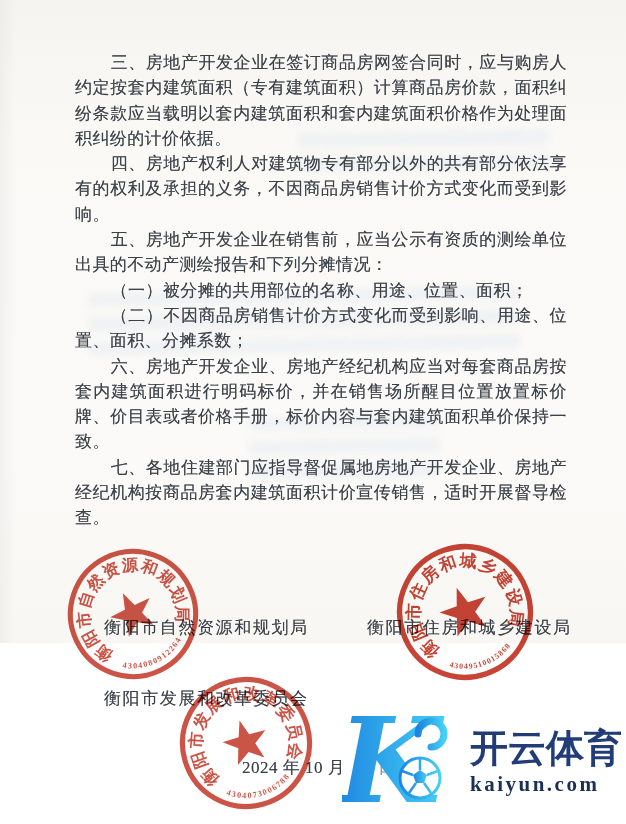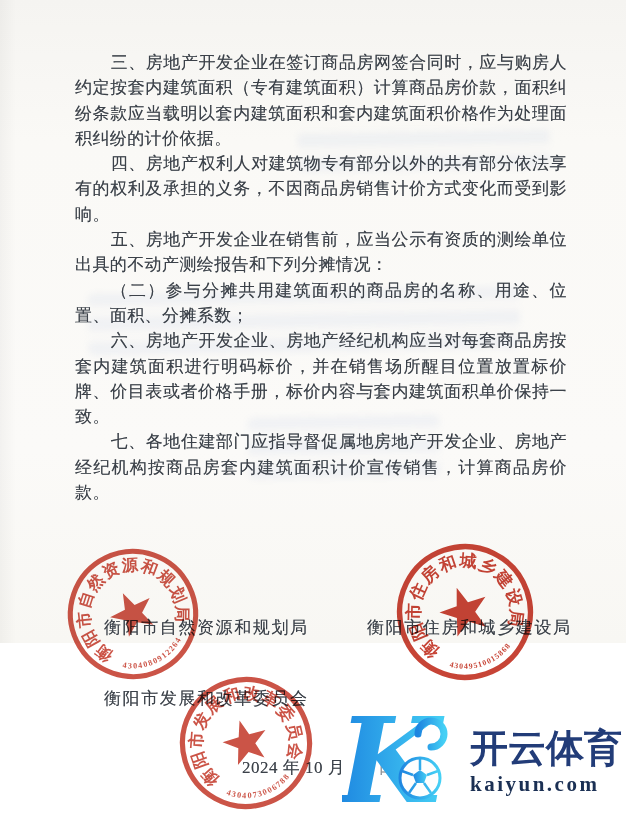--- a/index.html
+++ b/index.html
@@ -59,23 +59,24 @@
 <div id="page">
 
   <div class="ghost ghost1"></div>
   <div class="ghost ghost2"></div>
   <div class="ghost ghost3"></div>
 
   <div class="doc-body">
     <p>三、房地产开发企业在签订商品房网签合同时，应与购房人约定按套内建筑面积（专有建筑面积）计算商品房价款，面积纠纷条款应当载明以套内建筑面积和套内建筑面积价格作为处理面积纠纷的计价依据。</p>
     <p>四、房地产权利人对建筑物专有部分以外的共有部分依法享有的权利及承担的义务，不因商品房销售计价方式变化而受到影响。</p>
     <p>五、房地产开发企业在销售前，应当公示有资质的测绘单位出具的不动产测绘报告和下列分摊情况：</p>
-    <p>（二）参与分摊共用建筑面积的商品房的名称、用途、位置、面积、分摊系数；</p>
+    <p>（一）被分摊的共用部位的名称、用途、位置、面积；</p>
+    <p>（二）不因商品房销售计价方式变化而受到影响、用途、位置、面积、分摊系数；</p>
     <p>六、房地产开发企业、房地产经纪机构应当对每套商品房按套内建筑面积进行明码标价，并在销售场所醒目位置放置标价牌、价目表或者价格手册，标价内容与套内建筑面积单价保持一致。</p>
-    <p>七、各地住建部门应指导督促属地房地产开发企业、房地产经纪机构按商品房套内建筑面积计价宣传销售，计算商品房价款。</p>
+    <p>七、各地住建部门应指导督促属地房地产开发企业、房地产经纪机构按商品房套内建筑面积计价宣传销售，适时开展督导检查。</p>
   </div>
 
   <div class="sig sig-left">衡阳市自然资源和规划局</div>
   <div class="sig sig-right">衡阳市住房和城乡建设局</div>
   <div class="sig sig-bottom">衡阳市发展和改革委员会</div>
   <div class="sig date-line">2024 年 10 月</div>
   <div class="sig date-suffix">日</div>
 
   <div class="seal seal-1">
     <svg viewBox="-100 -100 200 200" width="136" height="136">

